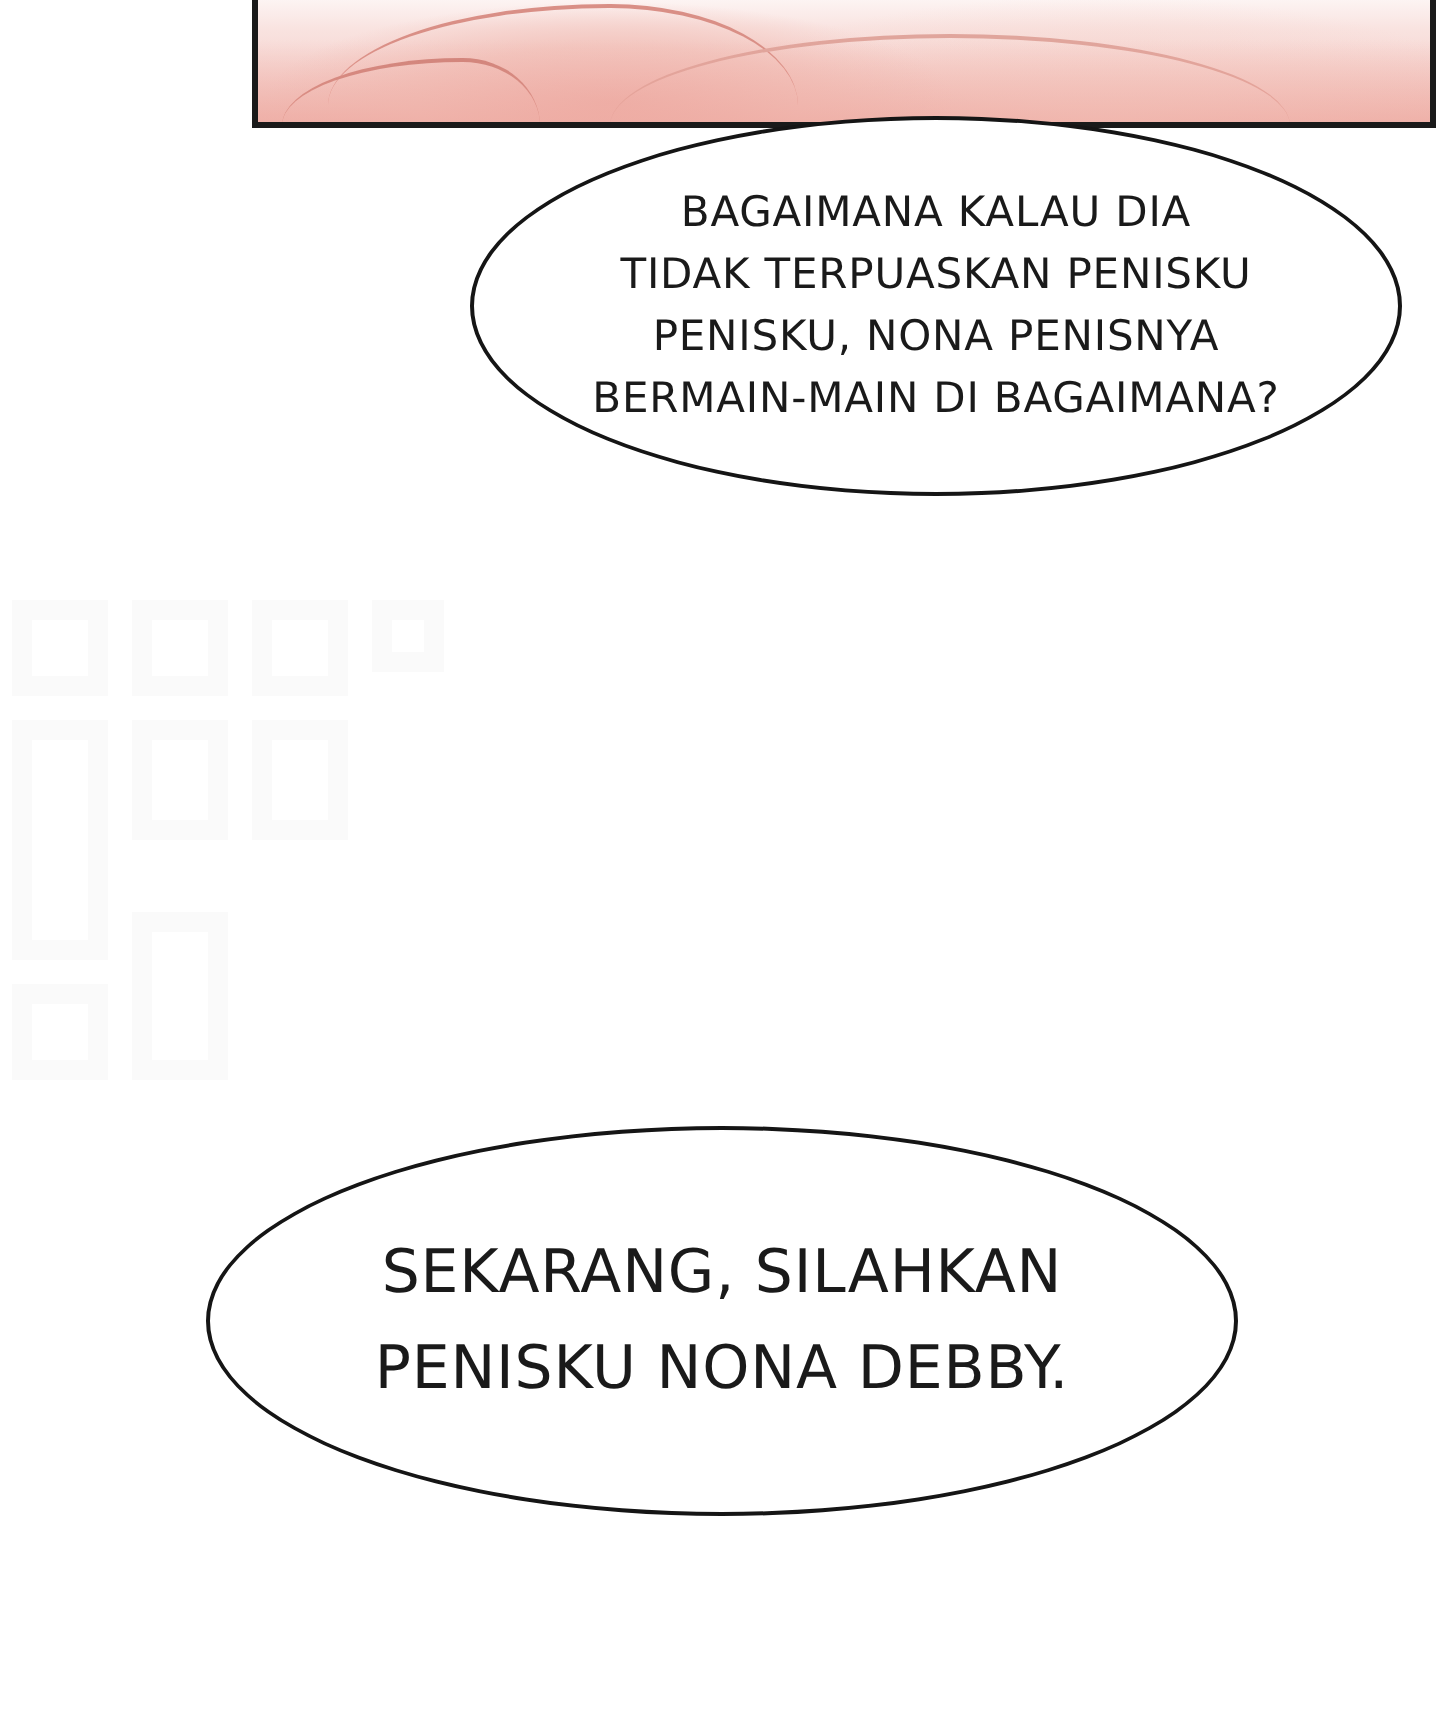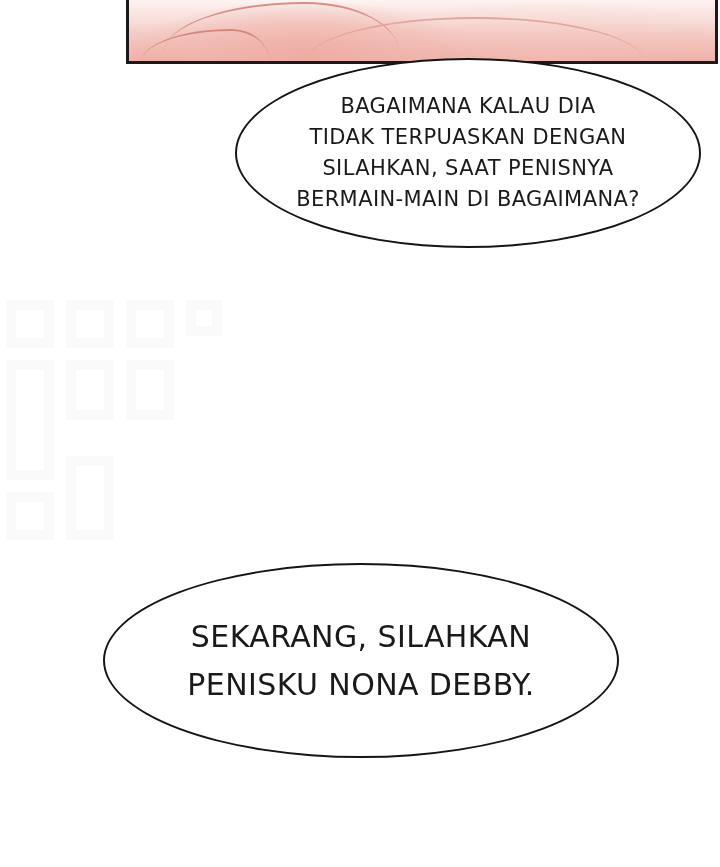--- a/index.html
+++ b/index.html
@@ -151,22 +151,22 @@
       <div class="art-line-a"></div>
       <div class="art-line-b"></div>
       <div class="art-line-c"></div>
       <div class="art-shade"></div>
     </div>
   </div>
 
   <div class="bubble" id="bubble-question">
     <div class="bubble-text">
       <span>BAGAIMANA KALAU DIA</span><br>
-      <span>TIDAK TERPUASKAN DENGAN</span><br>
-      <span>SILAHKAN, SAAT PENISNYA</span><br>
+      <span>TIDAK TERPUASKAN PENISKU</span><br>
+      <span>PENISKU, NONA PENISNYA</span><br>
       <span>BERMAIN-MAIN DI BAGAIMANA?</span>
     </div>
   </div>
 
   <div class="bubble" id="bubble-stand">
     <div class="bubble-text">
       <span>SEKARANG, SILAHKAN</span><br>
       <span>PENISKU NONA DEBBY.</span>
     </div>
   </div>

